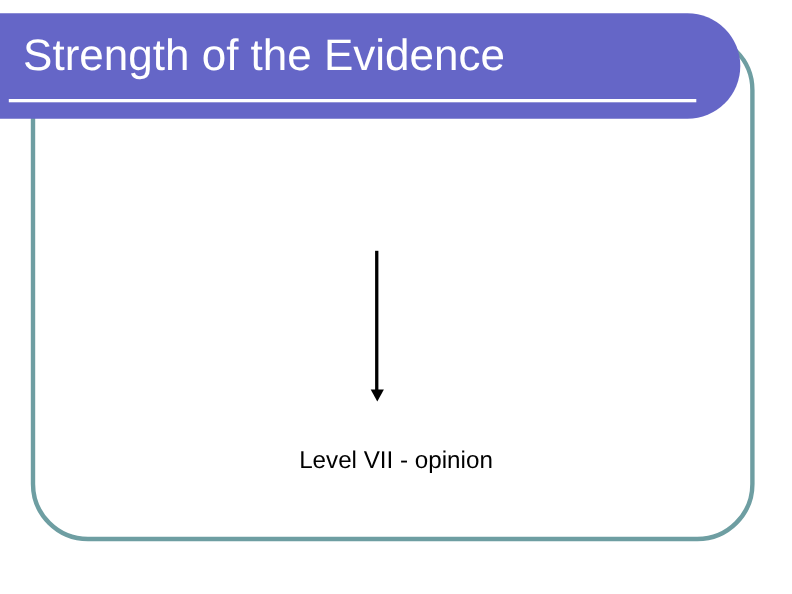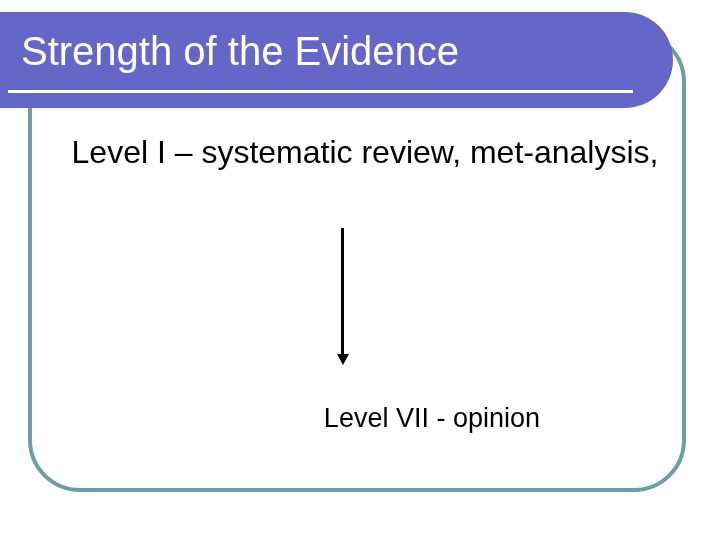--- a/index.html
+++ b/index.html
@@ -69,22 +69,22 @@
     font-size: 32px;
     line-height: 43px;
     color: #000000;
     z-index: 2;
   }
   .bottom-text {
     position: absolute;
     left: 180px;
     top: 400px;
     width: 360px;
-    text-align: right;
-    font-size: 27px;
+    text-align: center;
+    font-size: 22px;
     line-height: 36px;
     color: #000000;
     z-index: 2;
   }
   .down-arrow {
     position: absolute;
     left: 0;
     top: 0;
     z-index: 2;
   }
@@ -112,21 +112,20 @@
 
 <div class="slide">
 
   <div class="content-frame"></div>
 
   <div class="title-band"></div>
   <div class="slide-title">Strength of the Evidence</div>
   <div class="title-underline"></div>
 
   <div class="body-text">
-    <div>Level I – systematic review, met-analysis,</div>
   </div>
 
   <div class="down-arrow">
     <div class="shaft"></div>
     <div class="head"></div>
   </div>
 
   <div class="bottom-text">Level VII - opinion</div>
 
 </div>

